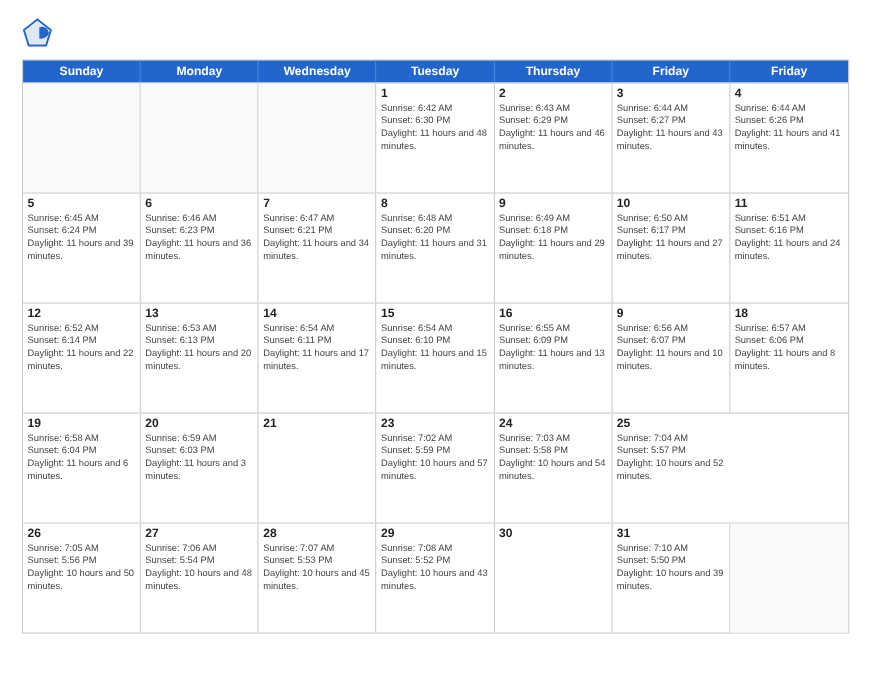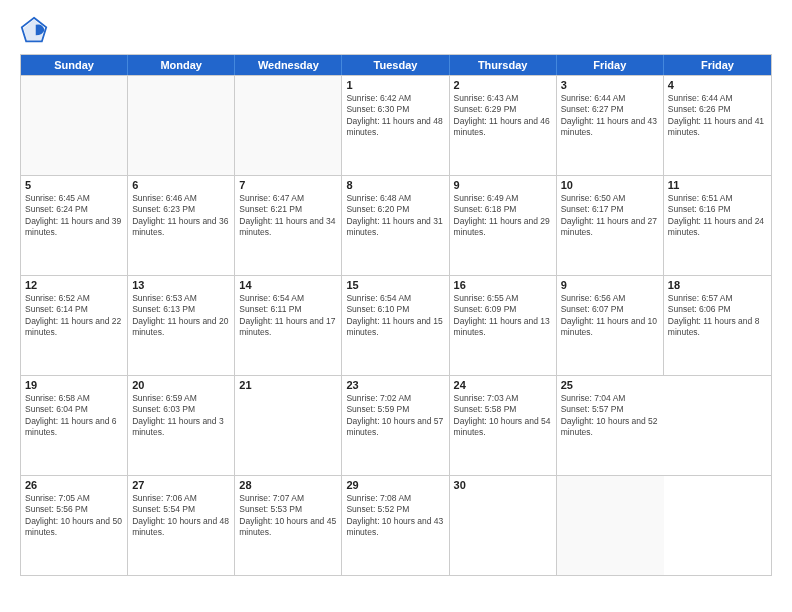--- a/index.html
+++ b/index.html
@@ -266,17 +266,21 @@
             <div class="day-num">28</div>
             <div class="day-info">Sunrise: 7:07 AM<br>Sunset: 5:53 PM<br>Daylight: 10 hours and 45 minutes.</div>
           </div>
           <div class="cal-cell">
             <div class="day-num">29</div>
             <div class="day-info">Sunrise: 7:08 AM<br>Sunset: 5:52 PM<br>Daylight: 10 hours and 43 minutes.</div>
           </div>
           <div class="cal-cell">
             <div class="day-num">30</div>
           </div>
+          <div class="cal-cell">
+            <div class="day-num">31</div>
+            <div class="day-info">Sunrise: 7:10 AM<br>Sunset: 5:50 PM<br>Daylight: 10 hours and 39 minutes.</div>
+          </div>
           <div class="cal-cell empty"></div>
         </div>
       </div>
   </div>
 </div>
 
 </body></html>

